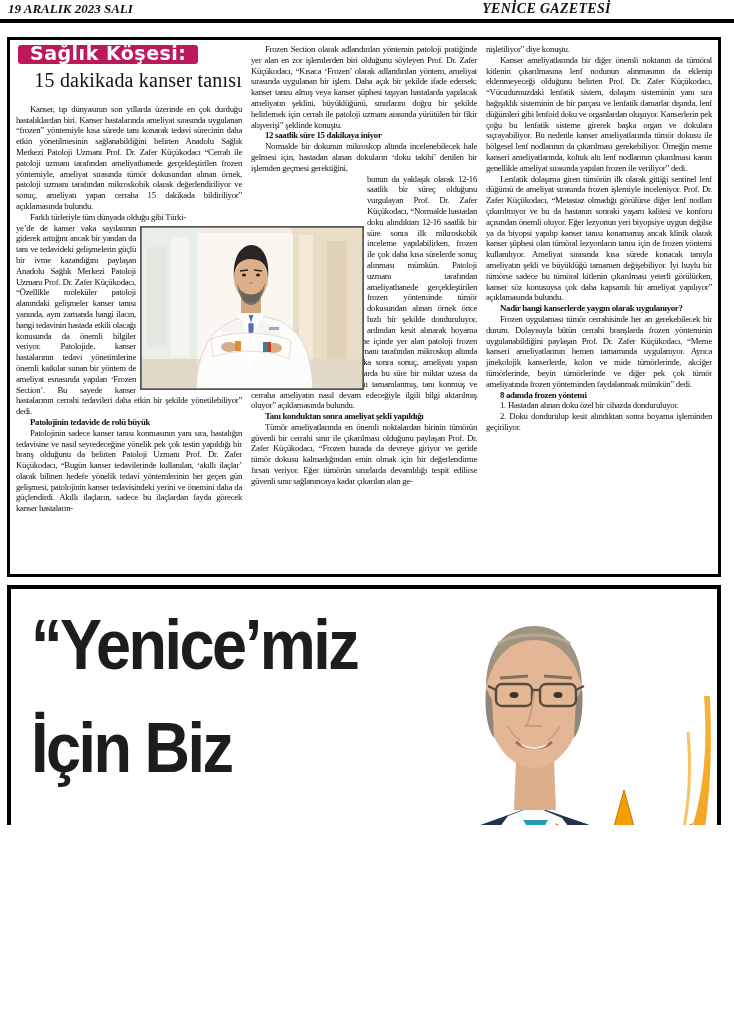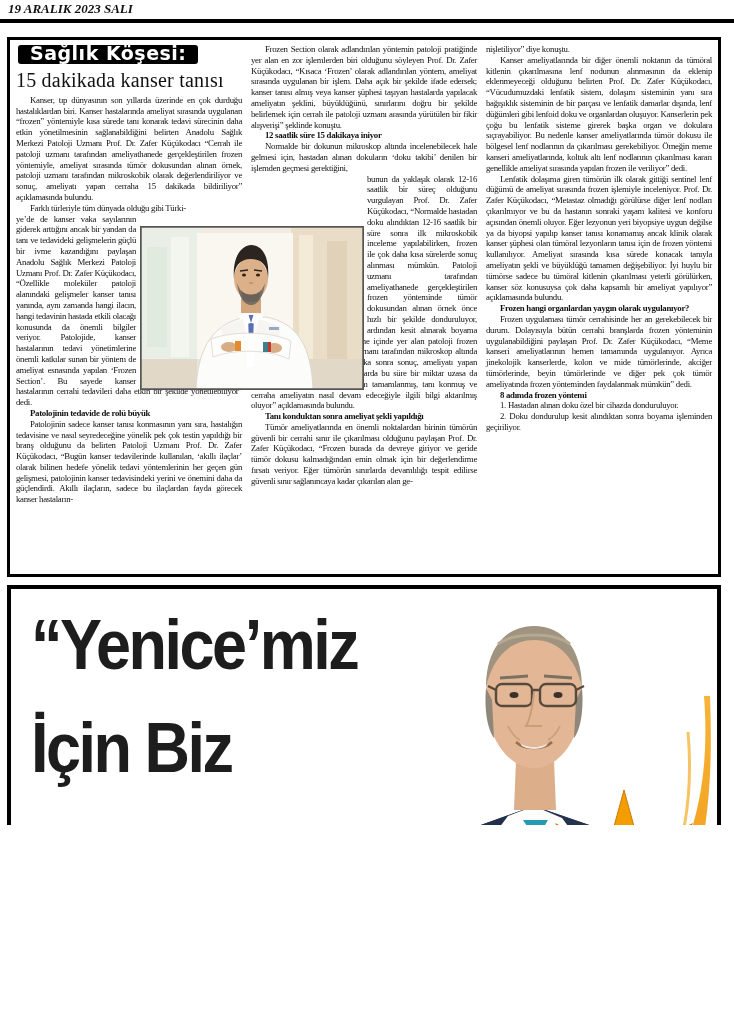--- a/index.html
+++ b/index.html
@@ -13,24 +13,24 @@
   .masthead .m-right{flex:1;text-align:right;}
   .masthead-rule{position:absolute;top:19px;left:0;width:734px;height:4px;background:#000;}
   
   .article-box{position:absolute;left:7px;top:37px;width:714px;height:540px;border:3px solid #000;
                box-sizing:border-box;background:#fff;overflow:hidden;}
   .columns{display:flex;gap:9px;padding:4px 6px;}
   .col{width:226px;text-align:justify;font-size:8.8px;line-height:10.8px;letter-spacing:-0.3px;}
   .col p{margin:0;}
   .indent{text-indent:14px;}
   .subhead{text-indent:14px;font-weight:bold;}
-  .badge{display:inline-block;background:#000000;color:#fff;border-radius:3px;
+  .badge{display:inline-block;background:#be185d;color:#fff;border-radius:3px;
          font-family:"DejaVu Sans",sans-serif;font-weight:bold;font-size:19px;
          padding:3px 12px 5px;margin:1px 0 4px 2px;letter-spacing:.5px;}
-  .headline{font-size:20px;line-height:24px;font-weight:normal;margin:0 0 3px;text-align:left;
+  .headline{font-size:20px;line-height:24px;font-weight:normal;margin:0 0 12px;text-align:right;
             letter-spacing:.2px;white-space:nowrap;}
   .cut-r{float:right;width:102px;height:164px;margin-left:4px;}
   .cut-l{float:left;width:112px;height:154px;margin-right:4px;}
   .doctor-photo{position:absolute;left:130px;top:186px;width:222px;height:162px;
                 border:1px solid #555;background:#efe9df;}
   
   .ad-box{position:absolute;left:7px;top:585px;width:714px;height:444px;border:4px solid #000;
           box-sizing:border-box;background:#fff;overflow:hidden;}
   .quote{position:absolute;left:20px;top:4px;font-family:"Liberation Sans",sans-serif;
          font-weight:bold;color:#1d1d1d;font-size:63px;line-height:92px;letter-spacing:-2.5px;
@@ -42,20 +42,21 @@
   .candidate .t2{font-size:23px;line-height:37px;}
   .pol-photo{position:absolute;right:5px;top:3px;width:354px;height:430px;}
 </style>
 </head>
 <body>
 
 <div class="page">
 
   <div class="masthead">
     <span class="m-left">19 ARALIK 2023 SALI</span>
+    <span class="m-center">YENİCE GAZETESİ</span>
   </div>
   <div class="masthead-rule"></div>
 
   <div class="article-box">
     <div class="columns">
 
       <div class="col">
         <div class="badge">Sağlık Köşesi:</div>
         <h1 class="headline">15 dakikada kanser tanısı</h1>
         <p class="indent">Kanser, tıp dünyasının son yıllarda üzerinde en çok durduğu hastalıklardan biri. Kanser hastalarında ameliyat sırasında uygulanan “frozen” yöntemiyle kısa sürede tanı konarak tedavi sürecinin daha etkin yönetilmesinin sağlanabildiğini belirten Anadolu Sağlık Merkezi Patoloji Uzmanı Prof. Dr. Zafer Küçükodacı “Cerrah ile patoloji uzmanı tarafından ameliyathanede gerçekleştirilen frozen yöntemiyle, ameliyat sırasında tümör dokusundan alınan örnek, patoloji uzmanı tarafından mikroskobik olarak değerlendiriliyor ve sonuç, ameliyatı yapan cerraha 15 dakikada bildiriliyor” açıklamasında bulundu.</p>
@@ -73,21 +74,21 @@
         <div class="cut-l"></div>
         <p>bunun da yaklaşık olarak 12-16 saatlik bir süreç olduğunu vurgulayan Prof. Dr. Zafer Küçükodacı, “Normalde hastadan doku alındıktan 12-16 saatlik bir süre sonra ilk mikroskobik inceleme yapılabilirken, frozen ile çok daha kısa sürelerde sonuç alınması mümkün. Patoloji uzmanı tarafından ameliyathanede gerçekleştirilen frozen yönteminde tümör dokusundan alınan örnek önce hızlı bir şekilde donduruluyor, ardından kesit alınarak boyama işlemlerine geçiliyor. Ameliyathane içinde yer alan patoloji frozen odasında alınan örnek patoloji uzmanı tarafından mikroskop altında değerlendirilerek sadece 15 dakika sonra sonuç, ameliyatı yapan cerraha bildiriliyor. Nadir durumlarda bu süre bir miktar uzasa da genellikle 15 dakika içinde işlem tamamlanmış, tanı konmuş ve cerraha ameliyatın nasıl devam edeceğiyle ilgili bilgi aktarılmış oluyor” açıklamasında bulundu.</p>
         <p class="subhead">Tanı konduktan sonra ameliyat şekli yapıldığı</p>
         <p class="indent">Tümör ameliyatlarında en önemli noktalardan birinin tümörün güvenli bir cerrahi sınır ile çıkarılması olduğunu paylaşan Prof. Dr. Zafer Küçükodacı, “Frozen burada da devreye giriyor ve geride tümör dokusu kalmadığından emin olmak için bir değerlendirme fırsatı veriyor. Eğer tümörün sınırlarda devamlılığı tespit edilirse güvenli sınır sağlanıncaya kadar çıkarılan alan ge-</p>
       </div>
 
       <div class="col">
         <p>nişletiliyor” diye konuştu.</p>
         <p class="indent">Kanser ameliyatlarında bir diğer önemli noktanın da tümöral kitlenin çıkarılmasına lenf nodunun alınmasının da eklenip eklenmeyeceği olduğunu belirten Prof. Dr. Zafer Küçükodacı, “Vücudumuzdaki lenfatik sistem, dolaşım sisteminin yanı sıra bağışıklık sisteminin de bir parçası ve lenfatik damarlar dışında, lenf düğümleri gibi lenfoid doku ve organlardan oluşuyor. Kanserlerin pek çoğu bu lenfatik sisteme girerek başka organ ve dokulara sıçrayabiliyor. Bu nedenle kanser ameliyatlarında tümör dokusu ile bölgesel lenf nodlarının da çıkarılması gerekebiliyor. Örneğin meme kanseri ameliyatlarında, koltuk altı lenf nodlarının çıkarılması kararı genellikle ameliyat sırasında yapılan frozen ile veriliyor” dedi.</p>
         <p class="indent">Lenfatik dolaşıma giren tümörün ilk olarak gittiği sentinel lenf düğümü de ameliyat sırasında frozen işlemiyle inceleniyor. Prof. Dr. Zafer Küçükodacı, “Metastaz olmadığı görülürse diğer lenf nodları çıkarılmıyor ve bu da hastanın sonraki yaşam kalitesi ve konforu açısından önemli oluyor. Eğer lezyonun yeri biyopsiye uygun değilse ya da biyopsi yapılıp kanser tanısı konamamış ancak klinik olarak kanser şüphesi olan tümöral lezyonların tanısı için de frozen yöntemi kullanılıyor. Ameliyat sırasında kısa sürede konacak tanıyla ameliyatın şekli ve büyüklüğü tamamen değişebiliyor. İyi huylu bir tümörse sadece bu tümöral kitlenin çıkarılması yeterli görülürken, kanser söz konusuysa çok daha kapsamlı bir ameliyat yapılıyor” açıklamasında bulundu.</p>
-        <p class="subhead">Frozen hangi organlardan yaygın olarak uygulanıyor?</p>
+        <p class="subhead">Nadir hangi kanserlerde yaygın olarak uygulanıyor?</p>
         <p class="indent">Frozen uygulaması tümör cerrahisinde her an gerekebilecek bir durum. Dolayısıyla bütün cerrahi branşlarda frozen yönteminin uygulanabildiğini paylaşan Prof. Dr. Zafer Küçükodacı, “Meme kanseri ameliyatlarının hemen tamamında uygulanıyor. Ayrıca jinekolojik kanserlerde, kolon ve mide tümörlerinde, akciğer tümörlerinde, beyin tümörlerinde ve diğer pek çok tümör ameliyatında frozen yönteminden faydalanmak mümkün” dedi.</p>
         <p class="subhead">8 adımda frozen yöntemi</p>
         <p class="indent">1. Hastadan alınan doku özel bir cihazda donduruluyor.</p>
         <p class="indent">2. Doku dondurulup kesit alındıktan sonra boyama işleminden geçiriliyor.</p>
       </div>
     </div>
 
     <svg class="doctor-photo" viewBox="0 0 222 162" preserveAspectRatio="none">
       <rect x="0" y="0" width="222" height="162" fill="#f1ebe1"></rect>
       <rect x="0" y="0" width="60" height="162" fill="#e9efe7"></rect>

